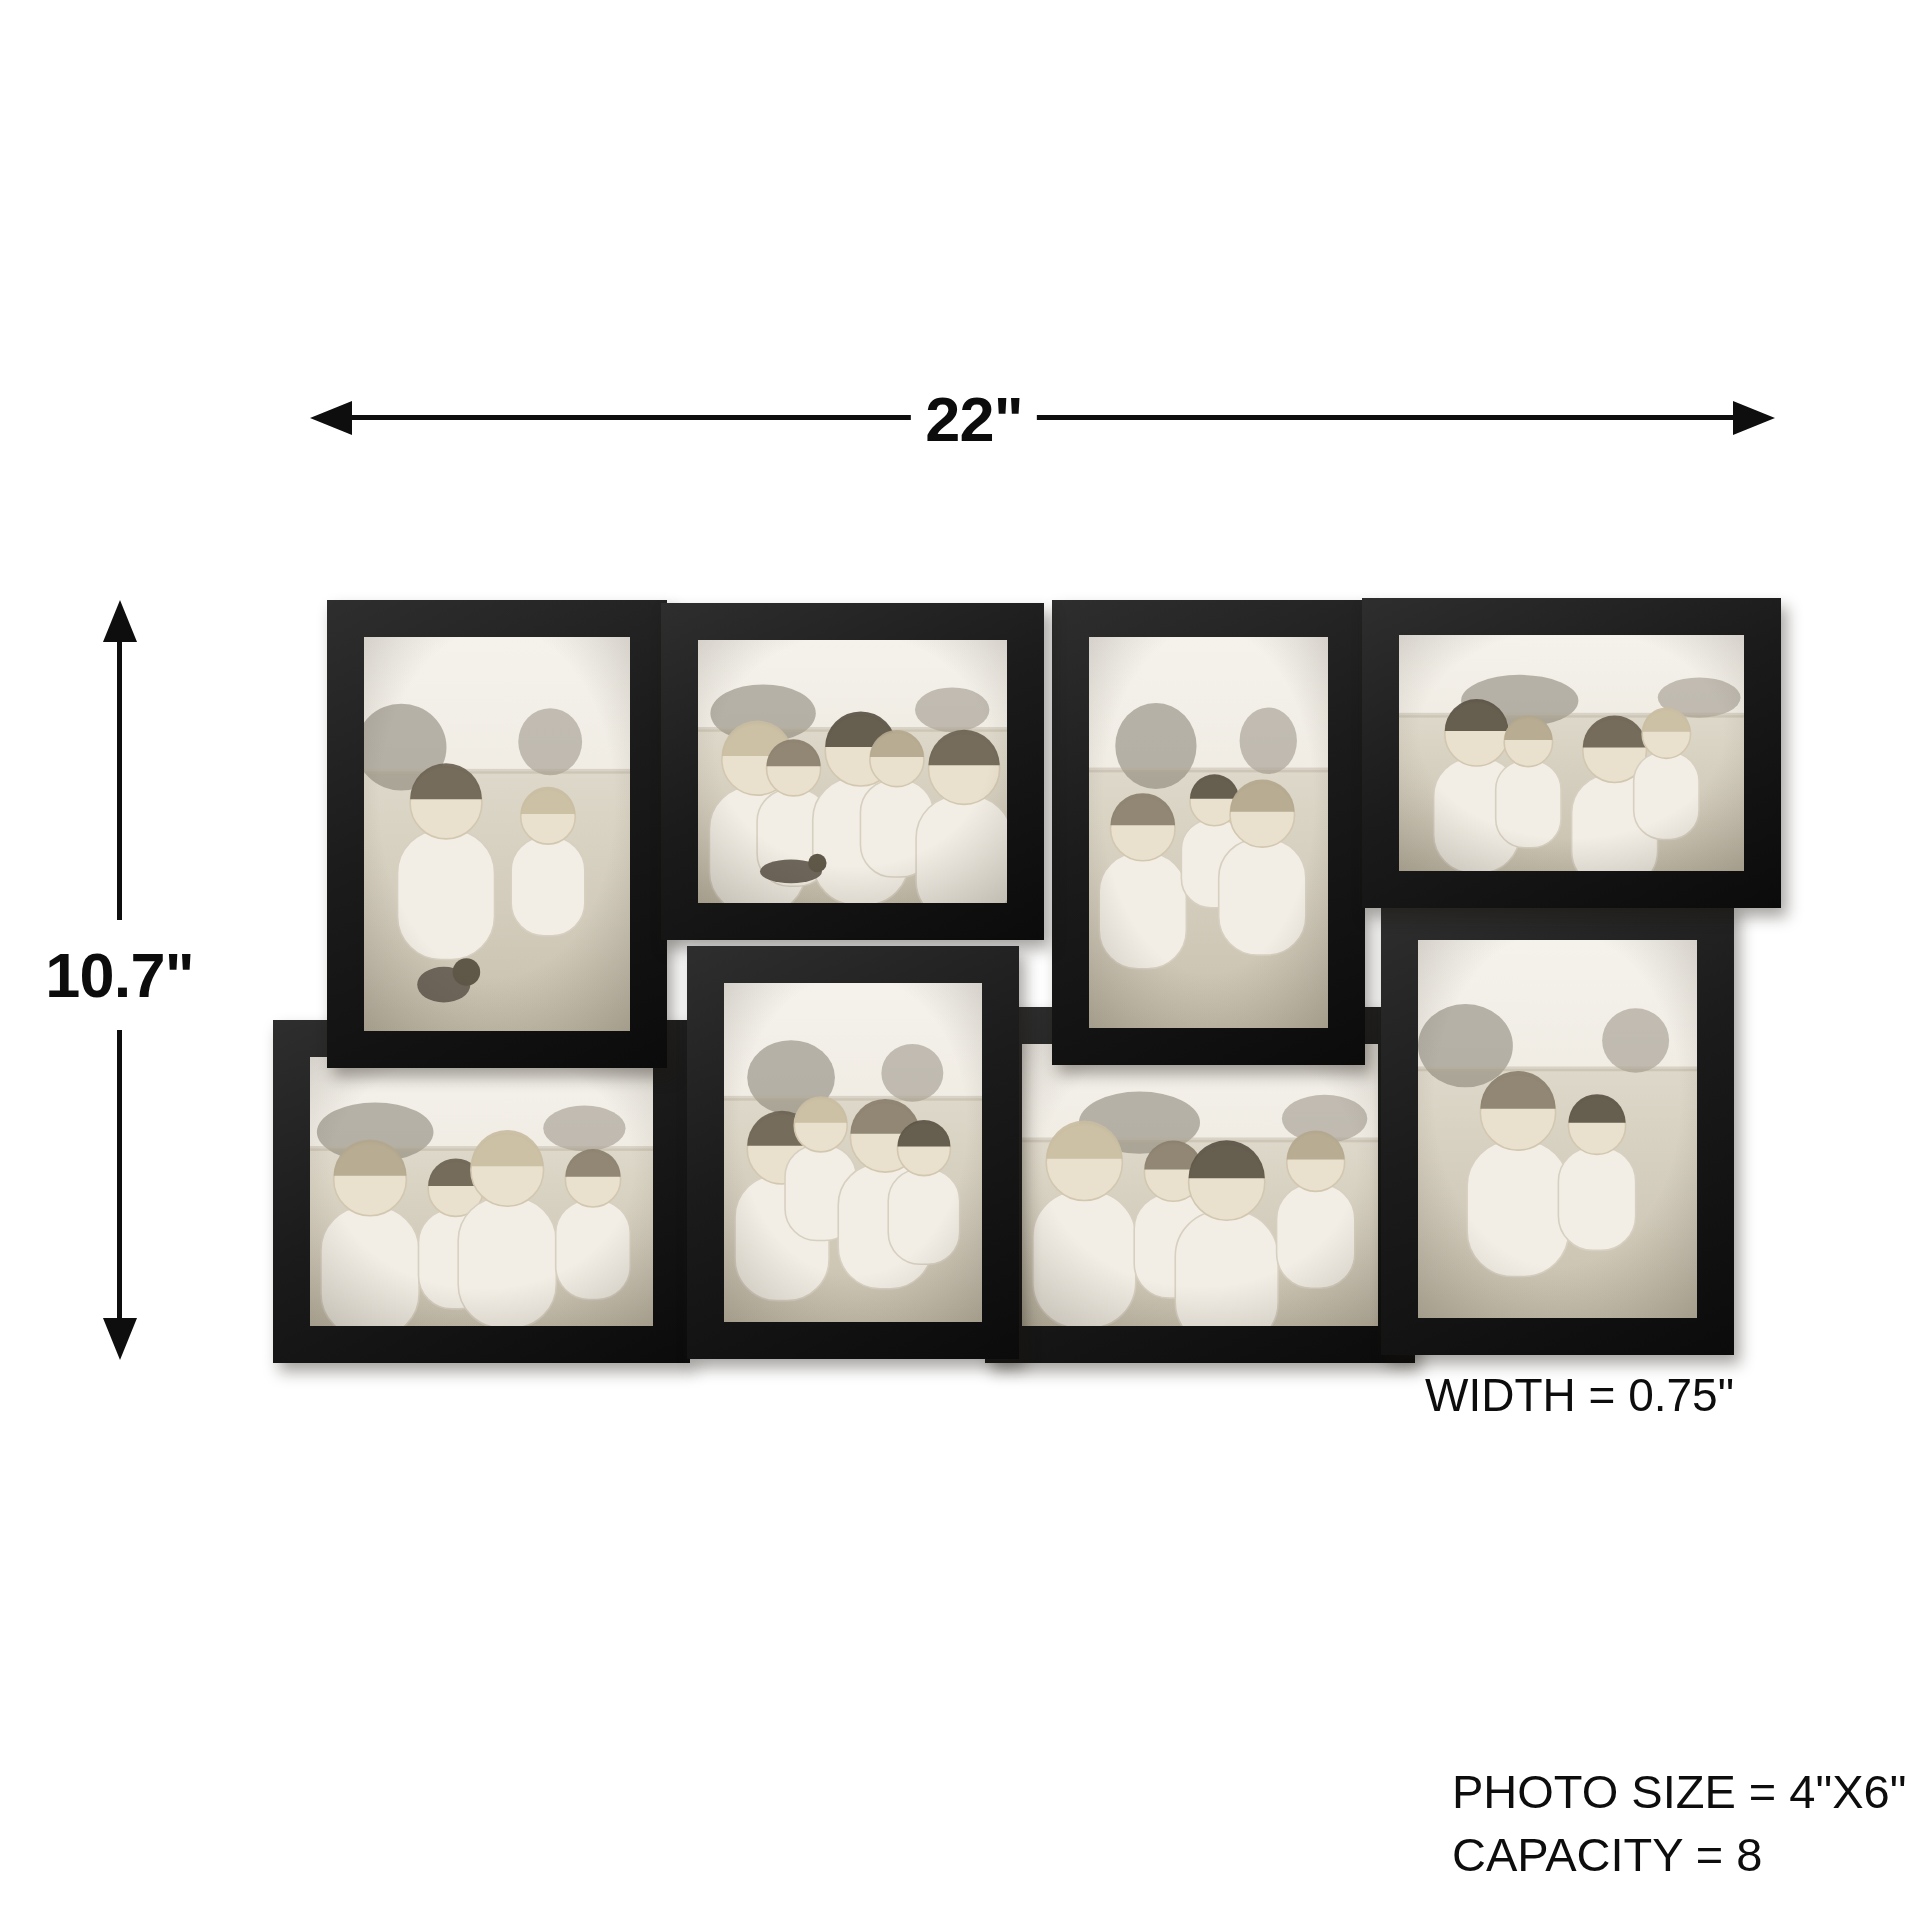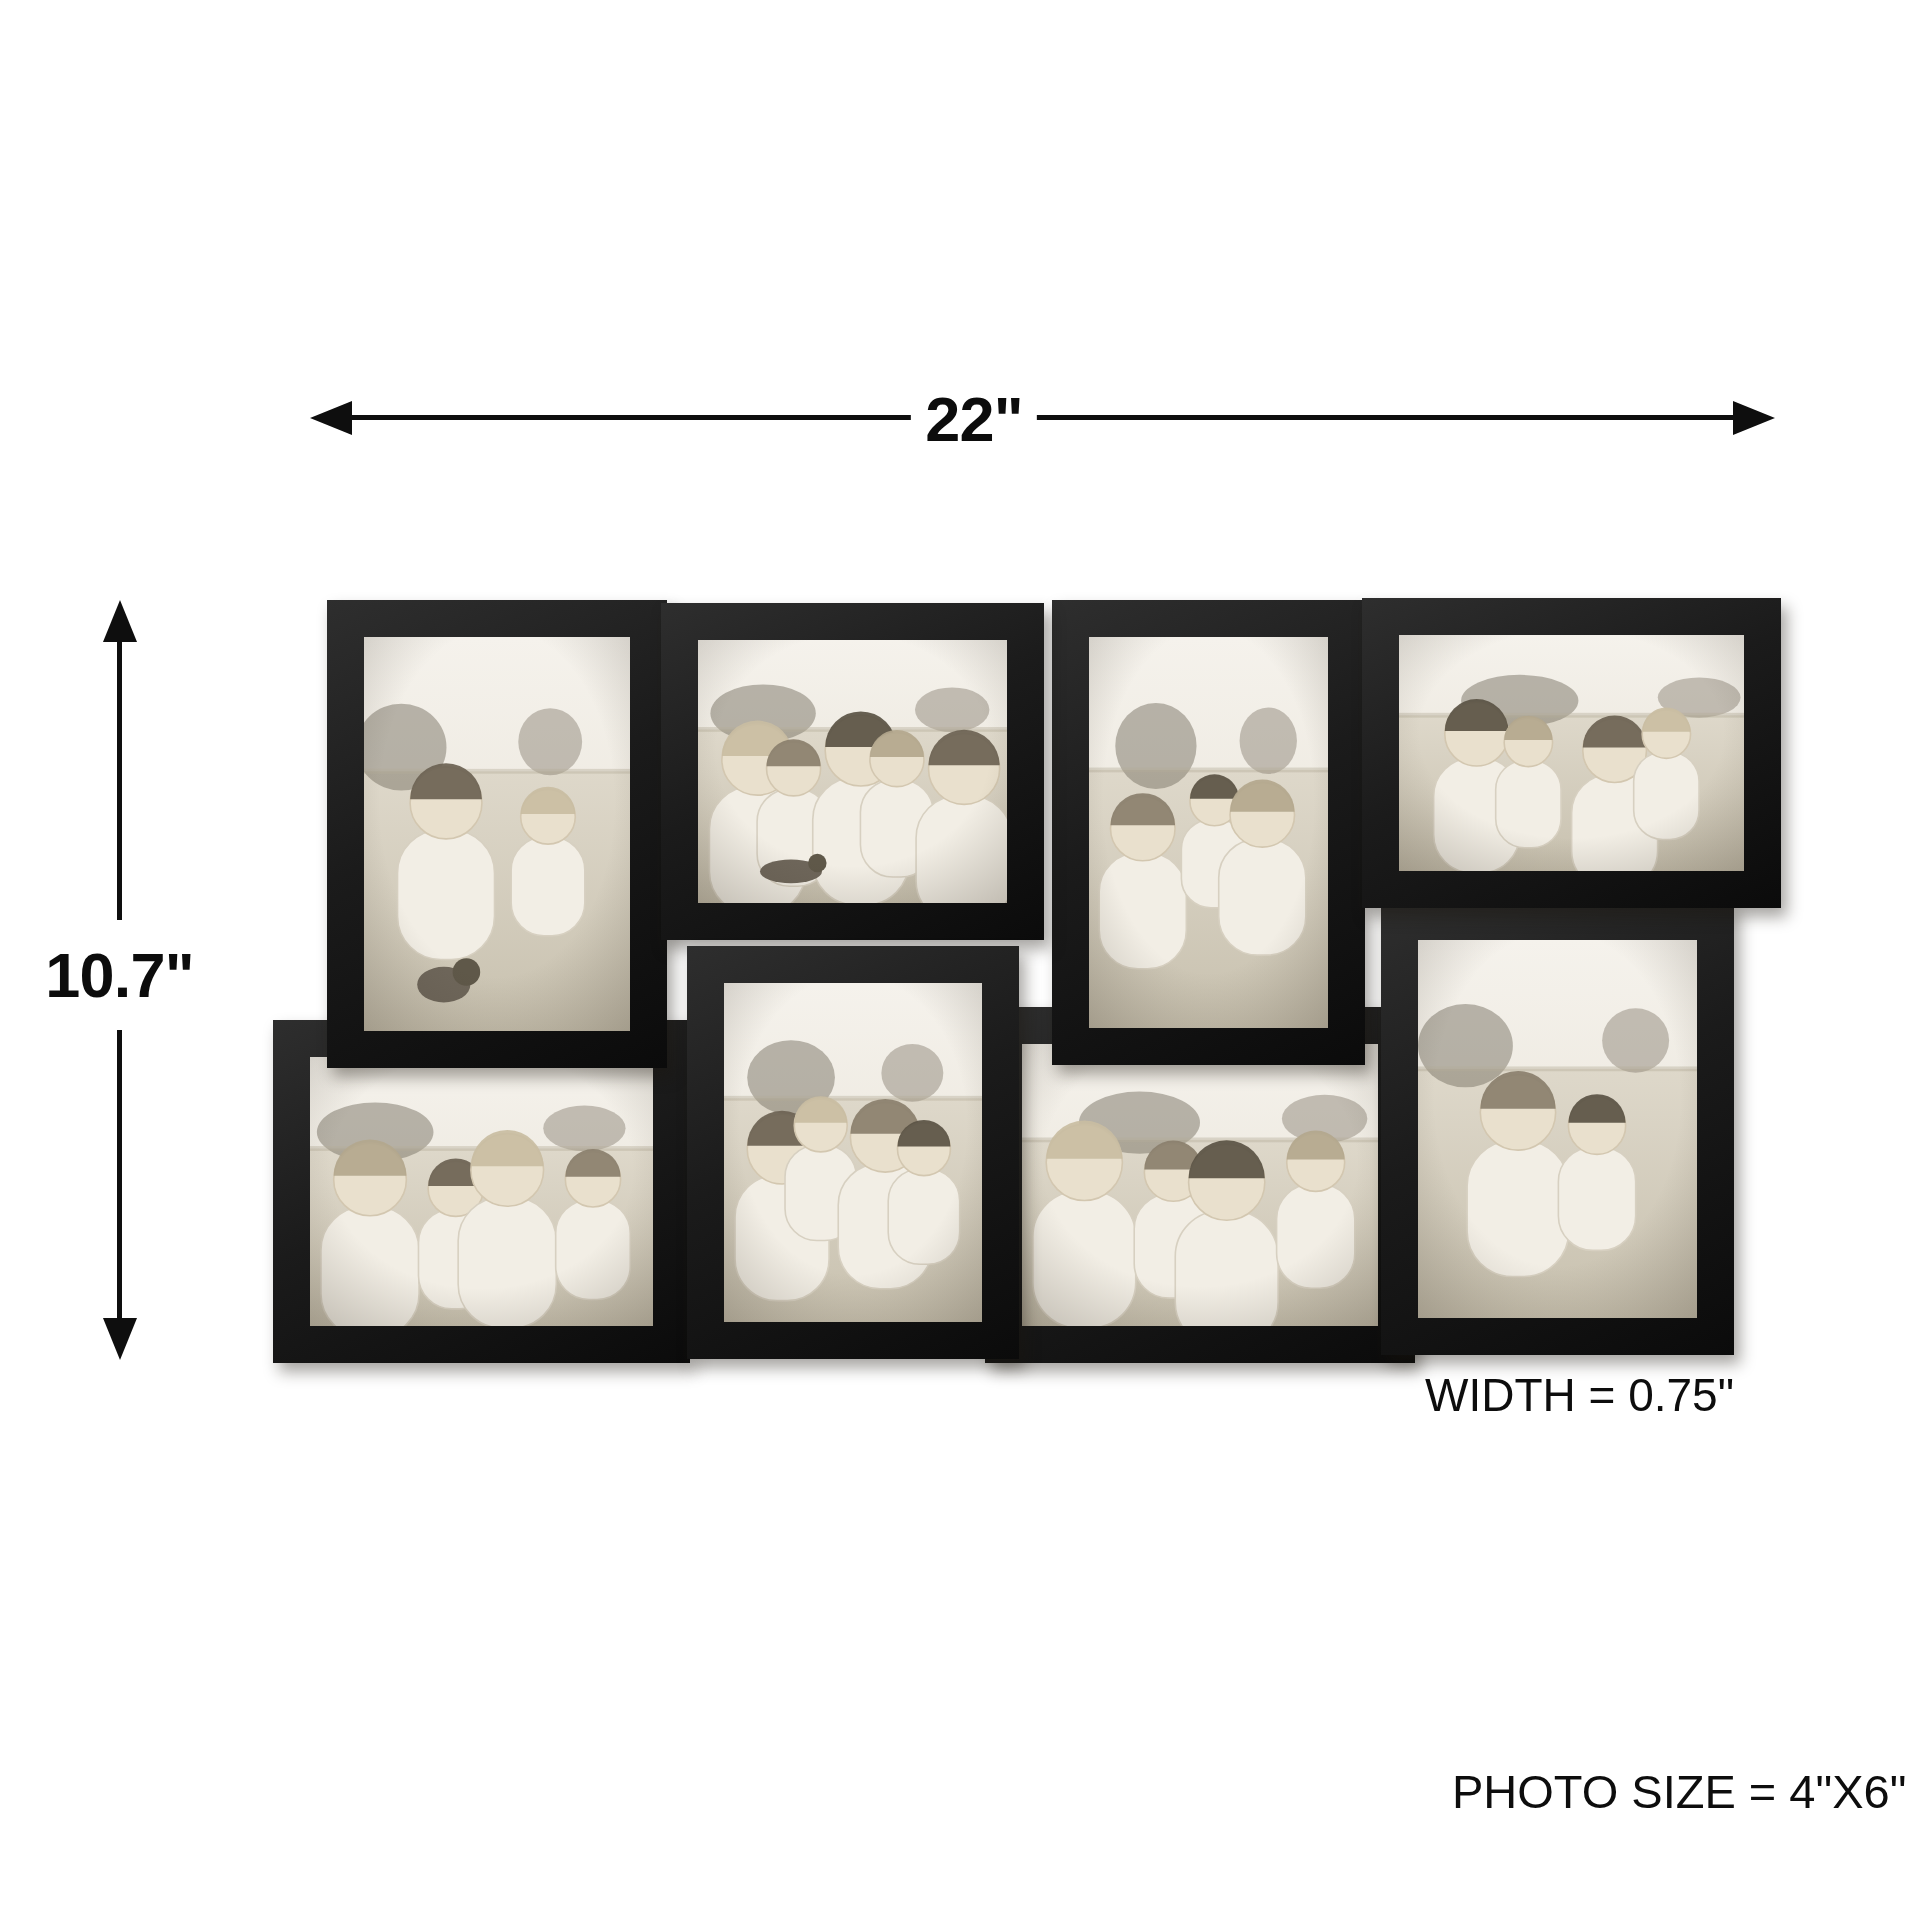--- a/index.html
+++ b/index.html
@@ -446,16 +446,17 @@
             <rect width="348" height="472" fill="url(#s7c)"></rect>
           </svg>
         </div>
       </div>
     </div>
 
   <div class="width-note">WIDTH = 0.75"</div>
 
   <div class="specs">
     <div>PHOTO SIZE = 4"X6"</div>
+    <div>CAPACITY = 8</div>
   </div>
 
 </div>
 
 
 </body></html>

